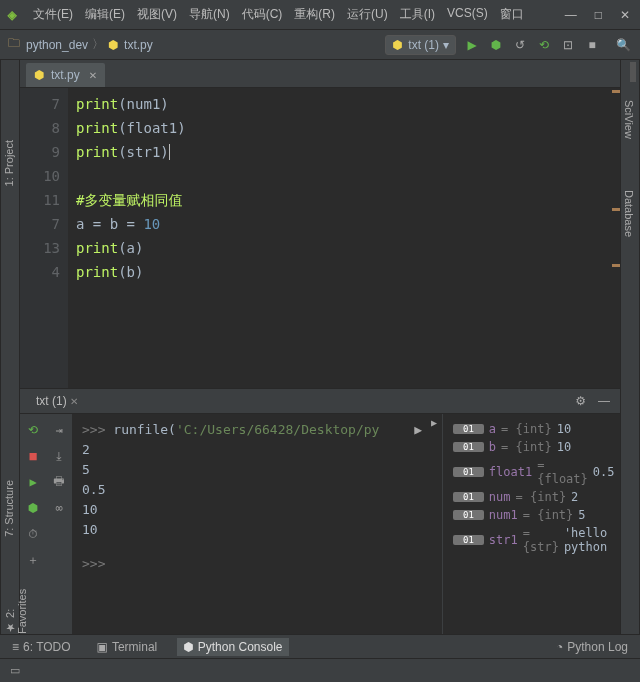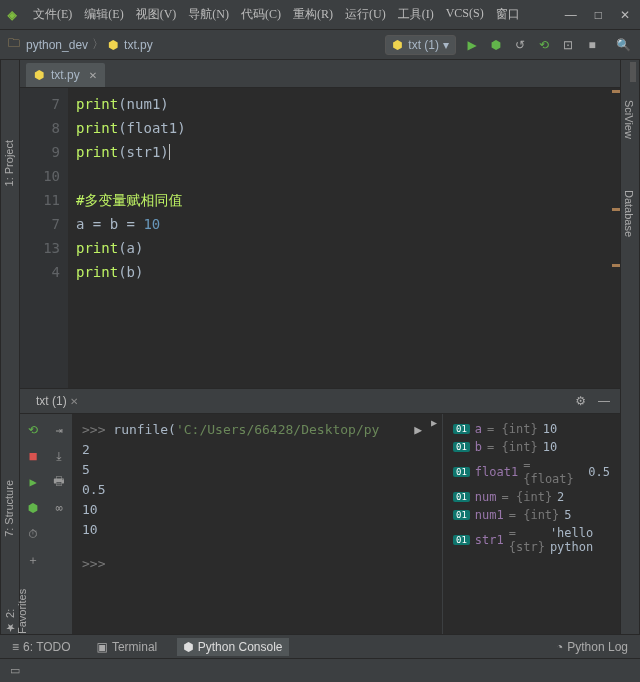--- a/index.html
+++ b/index.html
@@ -1,20 +1,20 @@
 <!DOCTYPE html>
 <html><head>
 <meta charset="utf-8">
 <style>
 * { margin:0; padding:0; box-sizing:border-box; }
 body { width:640px; height:682px; background:#2b2b2b; font-family:"Segoe UI",Arial,sans-serif; font-size:12px; color:#a9b7c6; overflow:hidden; position:relative; }
 .titlebar { height:30px; background:#3c3f41; display:flex; align-items:center; border-bottom:1px solid #282828;}
 .titlebar .logo { width:24px; height:30px; display:flex; align-items:center; justify-content:center; color:#7fbd3f; font-weight:bold;}
 .menu { display:flex; gap:2px; padding-left:4px; }
-.menu span { padding:4px 5px; color:#bbb; cursor:default;font-family:Liberation Serif, serif;}
+.menu span { padding:4px 5px; color:#bbb; cursor:default;}
 .winctl { margin-left:auto; display:flex; gap:18px; padding-right:10px; color:#bbb;}
 .navbar { height:30px; background:#3c3f41; display:flex; align-items:center; padding:0 8px; gap:6px; border-bottom:1px solid #282828;}
 .folder-icon{color:#c9a86b;}
 .breadcrumb { display:flex; align-items:center; gap:4px;}
 .breadcrumb .sep{color:#888;}
 .navbar-right { margin-left:auto; display:flex; align-items:center; gap:8px;}
 .runcfg { background:#4e5254; border:1px solid #555; padding:2px 6px; border-radius:3px; display:flex; align-items:center; gap:4px;}
 .ico { width:16px; height:16px; display:flex; align-items:center; justify-content:center; font-size:12px;}
 .play{color:#62b54b;} .bug{color:#62b54b;} .arrow{color:#62b54b;} .gray{color:#aaa;} .search{color:#aaa;}
 .maingrid { display:grid; grid-template-columns:20px 1fr 20px; height:calc(682px - 30px - 30px - 24px - 24px);}
@@ -39,21 +39,21 @@
 .crail { width:26px; background:#3c3f41; display:flex; flex-direction:column; align-items:center; gap:10px; padding:8px 0;}
 .crail2 { width:26px; background:#3c3f41; display:flex; flex-direction:column; align-items:center; gap:10px; padding:8px 0;}
 .crail .i, .crail2 .i{width:16px;height:16px;display:flex;align-items:center;justify-content:center;font-size:12px;}
 .red{color:#d9534f;} .green{color:#62b54b;} .ggray{color:#999;}
 .cout { flex:1; padding:6px 10px; line-height:20px; color:#a9b7c6; position:relative;}
 .cout .prompt{color:#777;}
 .cout .path{color:#6a8759;}
 .vars { width:178px; background:#2b2b2b; border-left:1px solid #3c3f41; padding:6px; font-size:12px;}
 .vars .hdr{color:#a9b7c6; padding:2px 4px;}
 .vars .row{display:flex; align-items:center; gap:5px; padding:2px 4px;}
-.vars .badge{background:#0f766e; color:#fff; font-size:9px; padding:0 3px; border-radius:2px;}
+.vars .badge{background:#737373; color:#fff; font-size:9px; padding:0 10px; border-radius:2px;}
 .vars .name{color:#9876aa;}
 .vars .type{color:#777;}
 .vars .val{color:#a9b7c6;}
 .vararrow{width:16px;height:16px;display:flex;align-items:center;justify-content:center;color:#aaa;font-size:10px;}
 .bottombar { height:24px; background:#3c3f41; display:flex; align-items:center; border-top:1px solid #282828; padding:0 6px; gap:14px;}
 .bottombar .bt{display:flex;align-items:center;gap:4px;padding:2px 6px;color:#aaa;}
 .bottombar .bt.active{background:#515658;color:#ddd;}
 .bottombar .right{margin-left:auto;}
 .status { height:24px; background:#3c3f41; display:flex; align-items:center; padding:0 10px; gap:18px; color:#999; font-size:11px; border-top:1px solid #282828;}
 .status .right{margin-left:auto; display:flex; gap:18px; align-items:center;}

